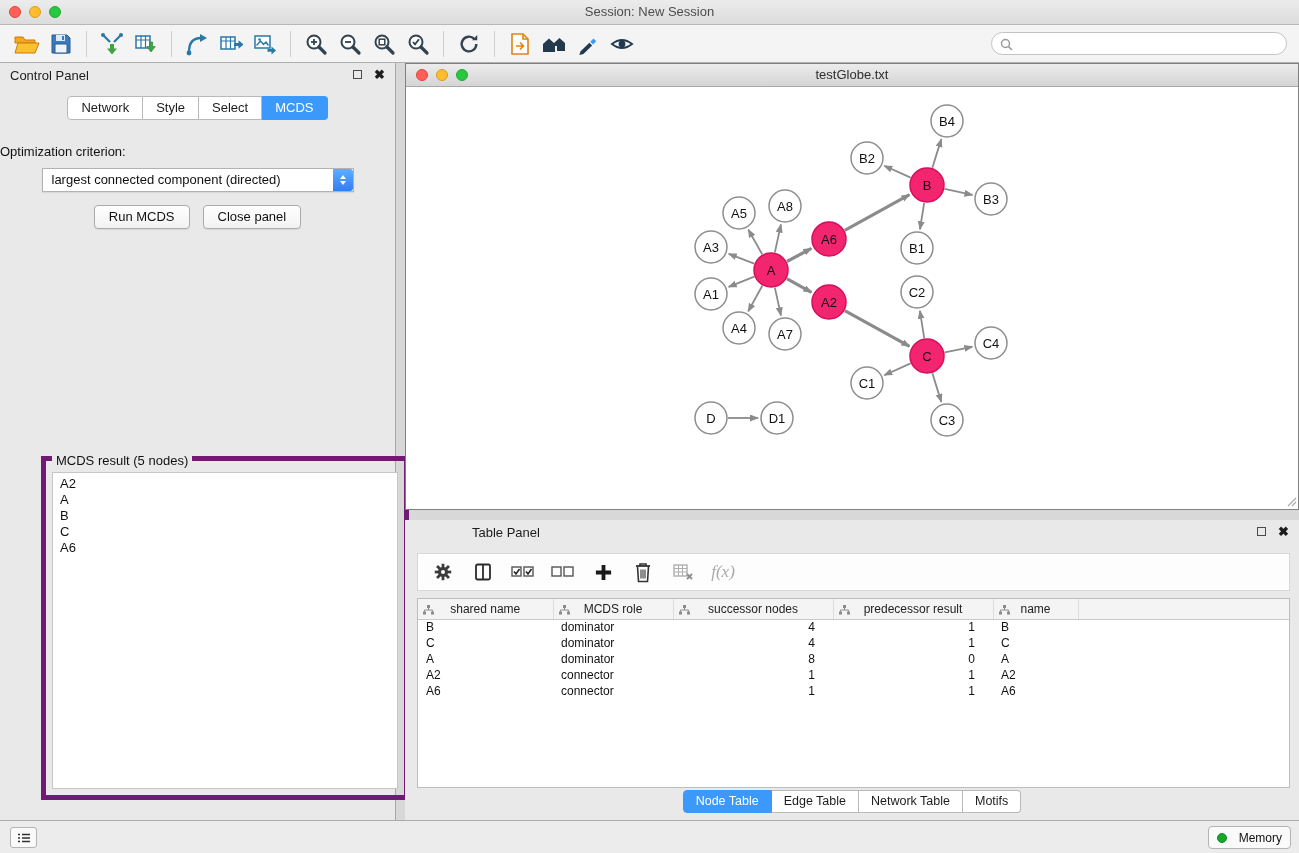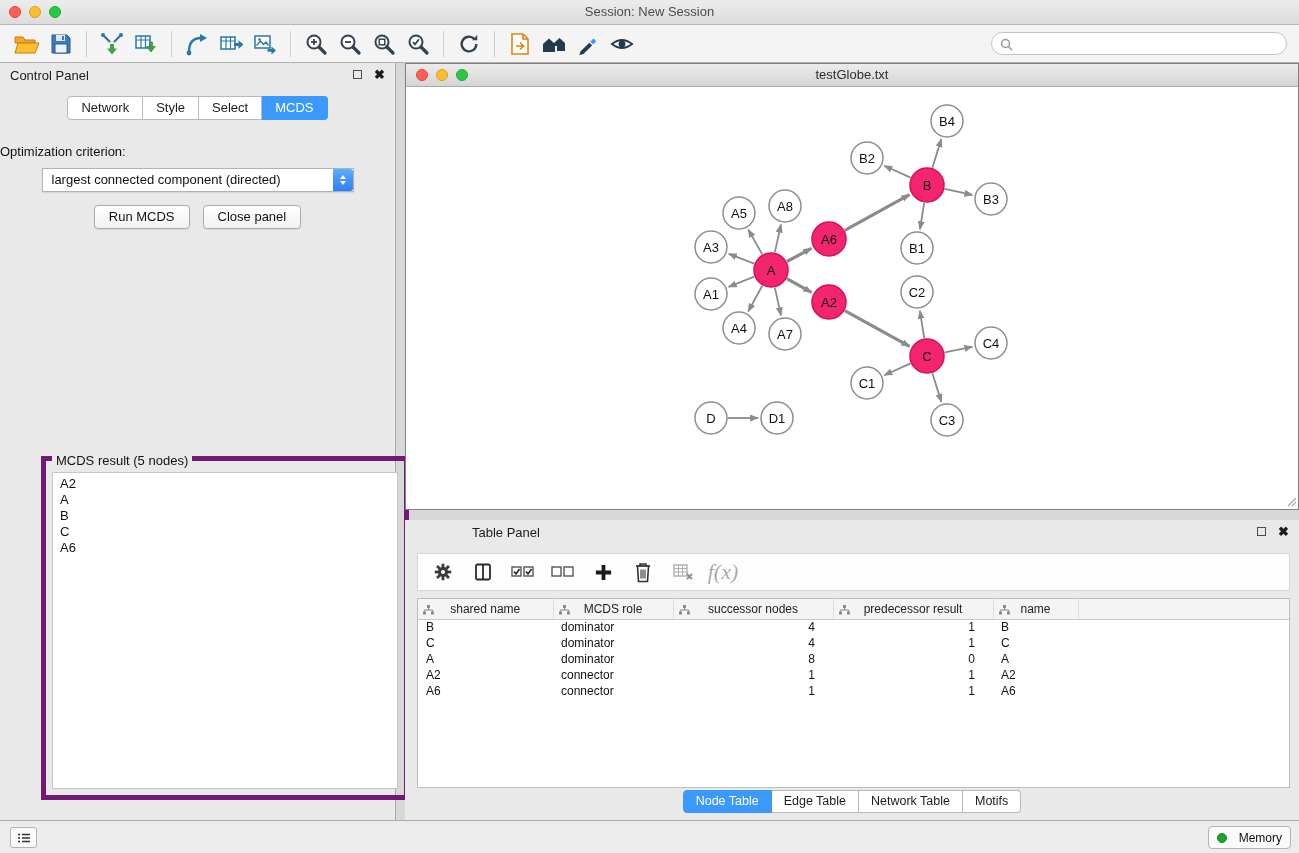--- a/index.html
+++ b/index.html
@@ -75,21 +75,21 @@
   .node-label { font-size:13px; fill:#111; font-family:"Liberation Sans", sans-serif; }
   .resize-grip { position:absolute; right:1px; bottom:1px; }
 
   
   .table-panel { position:absolute; left:0; right:0; top:457px; bottom:0; background:#e9e9e9; }
   .tp-header { height:26px; font-size:13px; color:#1c1c1c; padding-left:30px; line-height:26px; position:relative;margin-left:37px; }
   .tp-toolbar { position:absolute; top:33px; left:12px; right:9px; height:38px; background:#fdfdfd;
     border:1px solid #d7d7d7; display:flex; align-items:center; gap:10px; padding-left:10px; }
   .tp-btn { width:30px; height:28px; display:flex; align-items:center; justify-content:center;
     background:none; border:none; cursor:pointer; }
-  .fx-label { font-family:"Liberation Serif", serif; font-style:italic; font-size:22px; color:#a9a9a9;text-align:center; }
+  .fx-label { font-family:"Liberation Serif", serif; font-style:italic; font-size:17px; color:#a9a9a9;text-align:center; }
   .tp-table-wrap { position:absolute; top:78px; left:12px; right:9px; height:190px; background:#fff;
     border:1px solid #bdbdbd; overflow:hidden; }
   table.node-table { border-collapse:collapse; width:100%; font-size:12px; table-layout:fixed; }
   .node-table th { height:20px; background:#f4f4f4; border-right:1px solid #dcdcdc; border-bottom:1px solid #c9c9c9;
     font-weight:normal; color:#222; position:relative; text-align:center; font-size:12px; }
   .node-table th.filler { border-right:none; }
   .node-table td { height:16px; padding:0 8px; color:#111; white-space:nowrap; overflow:hidden; }
   .node-table td.num { text-align:right; padding-right:18px; }
   .sort-icon { position:absolute; left:5px; top:5px; }
   .tp-tabs { position:absolute; top:270px; left:0; right:0; display:flex; justify-content:center; }

